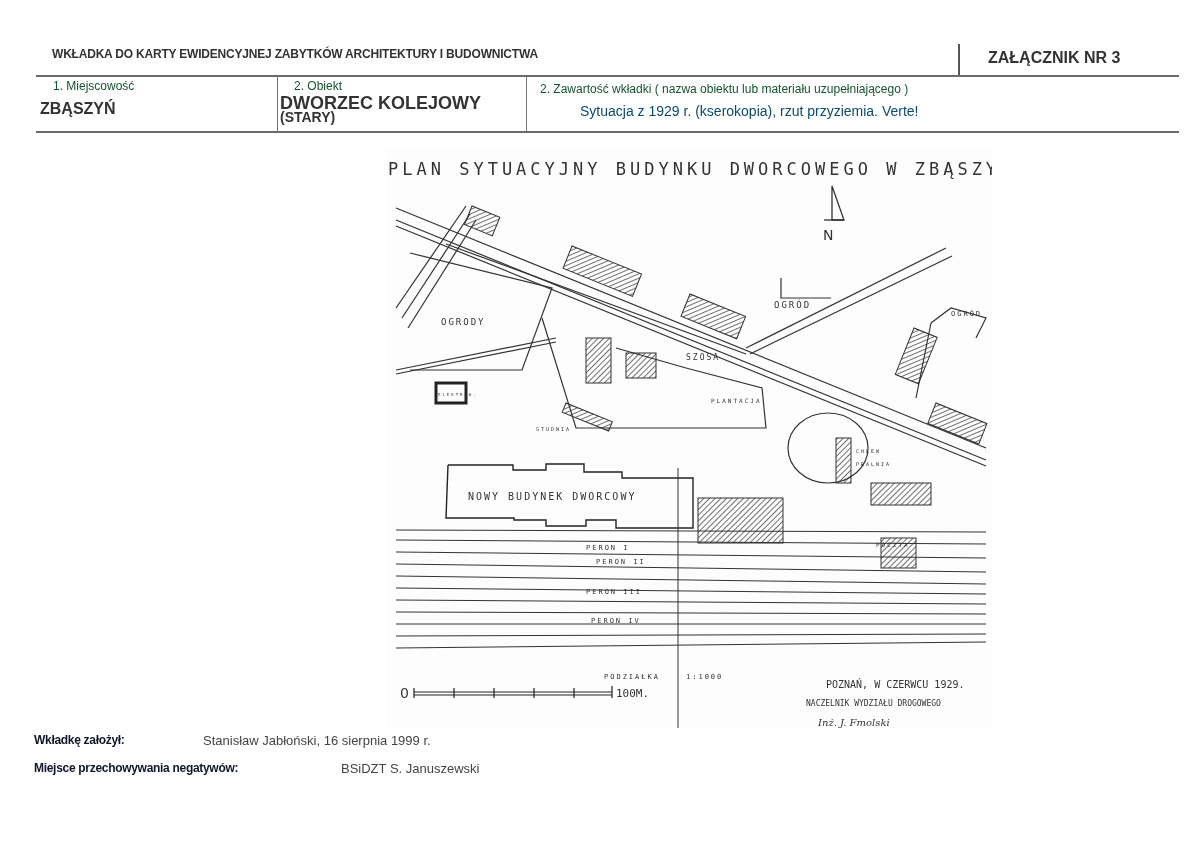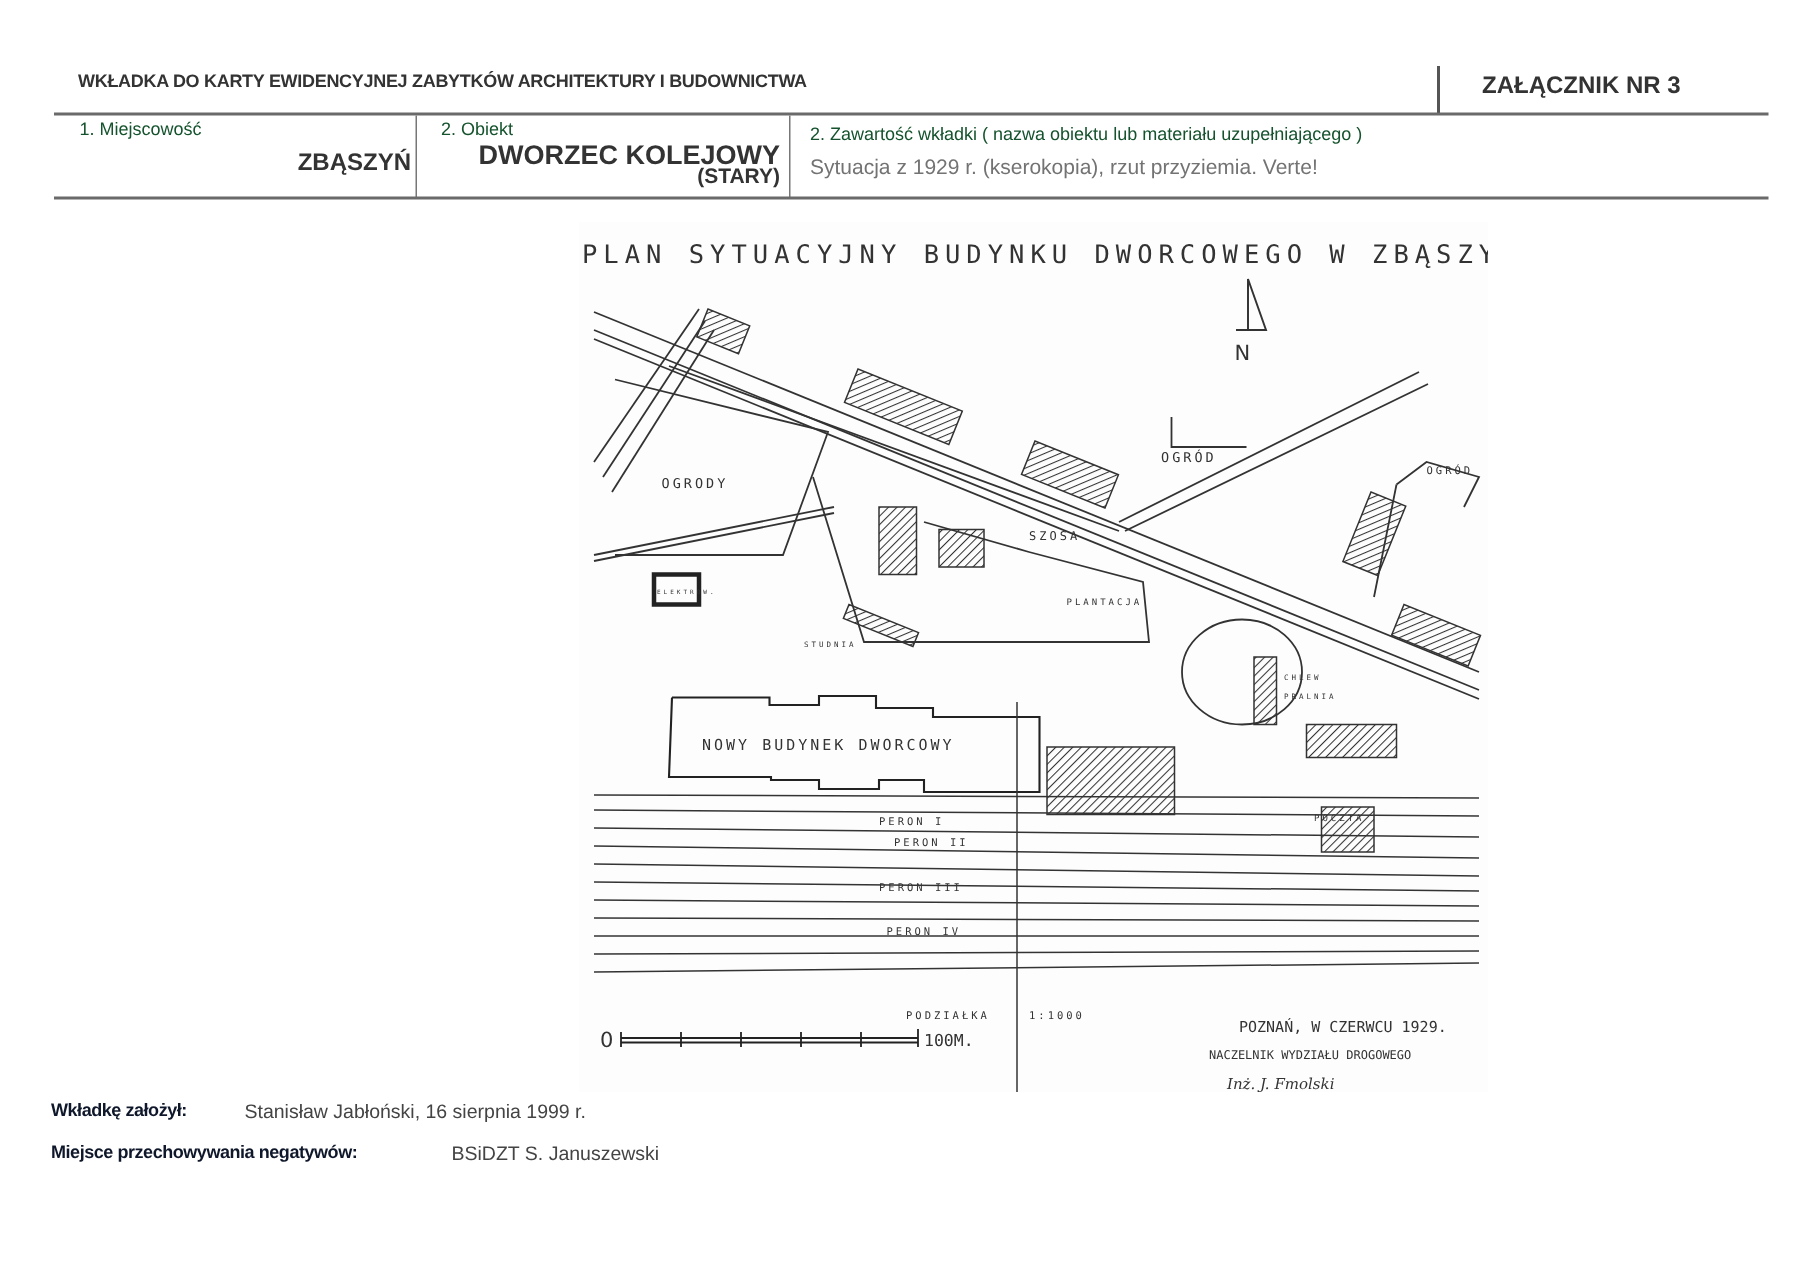--- a/index.html
+++ b/index.html
@@ -24,31 +24,31 @@
   .table-top {
     position: absolute; left: 36px; top: 75px; width: 1143px; height: 2px; background: #6a6a6a;
   }
   .table-bottom {
     position: absolute; left: 36px; top: 131px; width: 1143px; height: 2px; background: #6a6a6a;
   }
   .col-sep {
     position: absolute; top: 77px; width: 1px; height: 55px; background: #777;
   }
   .cell-label { position: absolute; font-size: 12px; color: #14532d; }
-  .cell-value-b { position: absolute; font-weight: bold; color: #333; text-align: right; }
-  .cell-value { position: absolute; font-size: 14px; color: #737373; }
+  .cell-value-b { position: absolute; font-weight: bold; color: #333; text-align: left; }
+  .cell-value { position: absolute; font-size: 14px; color: #0c4a6e; margin-left: 40px; }
 
   .plan {
     position: absolute; left: 386px; top: 148px; width: 606px; height: 580px;
     background: #fdfdfd;
   }
   .plan svg { width: 100%; height: 100%; display: block; }
 
   .footer-label { position: absolute; font-weight: bold; font-size: 12px; color: #0f172a; letter-spacing: -0.3px; }
-  .footer-value { position: absolute; font-size: 13px; color: #444; }
+  .footer-value { position: absolute; font-size: 13px; color: #444; margin-left: 40px; }
 </style>
 </head>
 <body>
 
 <div class="hdr-title">WKŁADKA DO KARTY EWIDENCYJNEJ ZABYTKÓW ARCHITEKTURY I BUDOWNICTWA</div>
 <div class="hdr-vline"></div>
 <div class="hdr-annex">ZAŁĄCZNIK NR  3</div>
 
 <div class="table-top"></div>
 <div class="col-sep" style="left:277px"></div>

